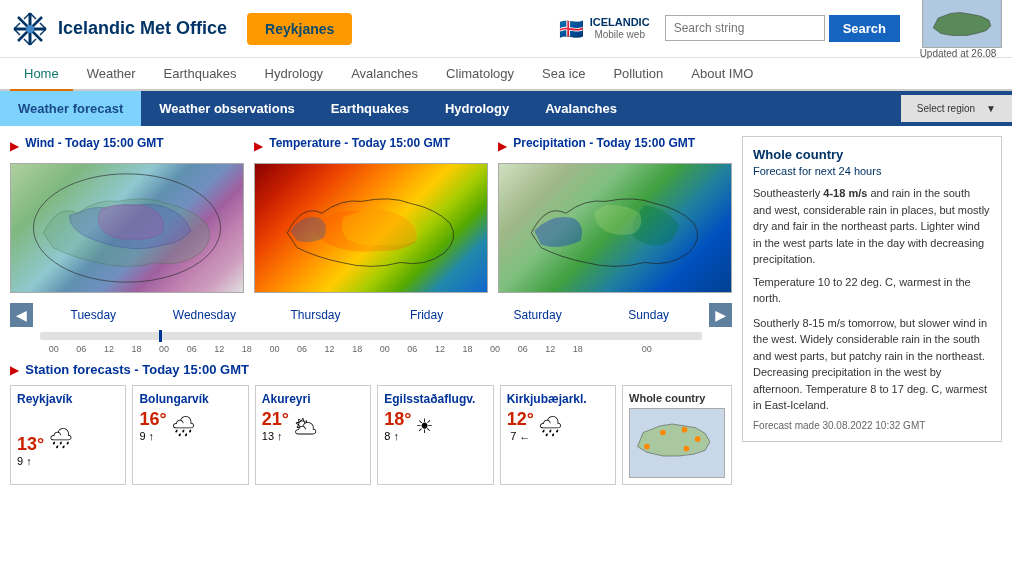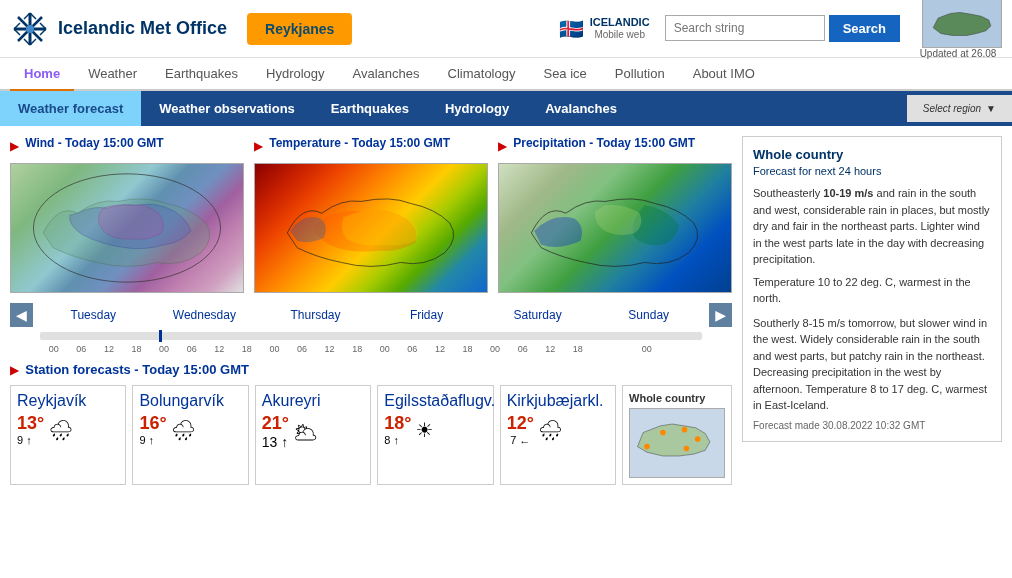--- a/index.html
+++ b/index.html
@@ -17,27 +17,27 @@
     #search-box { display: flex; align-items: flex-start; gap: 4px; margin-left: 15px; }
     #search-input { border: 1px solid #aaa; padding: 5px 8px; width: 160px; font-size: 12px; color: #999; }
     #search-btn { background: #1565c0; color: #fff; border: none; padding: 6px 14px; font-size: 13px; font-weight: bold; cursor: pointer; }
     #map-thumb { width: 80px; height: 50px; margin-left: 12px; background: #b0c4de; border: 1px solid #aaa; position: relative; overflow: hidden; }
     #map-thumb svg { width: 100%; height: 100%; }
     #updated-text { font-size: 10px; color: #555; text-align: center; margin-left: 4px; }
 
     
     #navbar { background: #fff; border-bottom: 2px solid #ccc; display: flex; align-items: center; padding: 0 10px; }
     .nav-item { padding: 8px 14px; font-size: 13px; color: #555; cursor: pointer; border-bottom: 2px solid transparent; margin-bottom: -2px; }
-    .nav-item.active { color: #8b5cf6; border-bottom: 2px solid #e07000; font-weight: bold; }
+    .nav-item.active { color: #0f766e; border-bottom: 2px solid #e07000; }
 
     
     #subnav { background: #1a4a8a; display: flex; align-items: center; }
     .subnav-item { padding: 10px 18px; font-size: 13px; color: #fff; cursor: pointer; font-weight: bold; }
     .subnav-item.active { background: #7dd3fc; color: #1a4a8a; }
-    #select-region-btn { margin-left: auto; background: #e0e0e0; color: #333; padding: 8px 16px; font-size: 12px; cursor: pointer; display: flex; align-items: center; gap: 5px; border: none; font-style: italic; }
+    #select-region-btn { margin-left: auto; background: #e0e0e0; color: #333; padding: 8px 16px; font-size: 12px; cursor: pointer; display: flex; align-items: center; gap: 11px; border: none; }
     #select-region-btn span { font-size: 10px; }
 
     
     #main { display: flex; padding: 10px; gap: 10px; }
     #left-col { flex: 1; min-width: 0; }
     #right-col { width: 260px; flex-shrink: 0; }
 
     
     .section-header { display: flex; align-items: center; gap: 6px; margin-bottom: 8px; }
     .section-header .triangle { color: #c00; font-size: 12px; }
@@ -60,21 +60,21 @@
     #timeline-bar { background: #e0e0e0; height: 8px; margin: 3px 0; position: relative; border-radius: 2px; }
     #timeline-marker { position: absolute; left: 18%; top: -2px; width: 3px; height: 12px; background: #003399; }
     #hour-ticks { display: flex; padding: 0 30px; }
     .hour-tick-group { flex: 1; display: flex; justify-content: space-around; }
     .hour-tick { font-size: 9px; color: #666; }
 
     
     #station-header { display: flex; align-items: center; gap: 6px; margin: 8px 0; }
     #stations-row { display: flex; gap: 6px; flex-wrap: nowrap; }
     .station-card { border: 1px solid #ccc; padding: 6px; min-width: 100px; flex: 1; }
-    .station-name { font-size: 16px; font-weight: normal; color: #003399; margin-bottom: 3px; }
+    .station-name { font-size: 12px; font-weight: bold; color: #003399; margin-bottom: 3px; }
     .station-temp { font-size: 18px; font-weight: bold; color: #cc2200; }
     .weather-icon { font-size: 20px; }
     .whole-country-card { border: 1px solid #ccc; padding: 6px; width: 110px; flex-shrink: 0; }
     .whole-country-label { font-size: 11px; font-weight: bold; color: #333; margin-bottom: 4px; }
     .wc-map { width: 100%; height: 70px; background: #c8d8e8; border: 1px solid #aaa; position: relative; }
 
     
     .right-box { border: 1px solid #ccc; margin-bottom: 10px; padding: 10px; }
     .right-box-title { font-size: 13px; font-weight: bold; color: #003366; margin-bottom: 3px; }
     .right-box-subtitle { font-size: 11px; color: #003366; margin-bottom: 8px; }
@@ -283,21 +283,21 @@
     <div id="station-header">
       <span class="triangle" style="color:#c00;">▶</span>
       <span style="font-size:13px; color:#003399; font-weight:bold;">Station forecasts - Today 15:00 GMT</span>
     </div>
 
     <div id="stations-row">
 
       <div class="station-card">
         <div class="station-name">Reykjavík</div>
         <div style="display:flex; align-items:center; gap:4px;">
-          <div style="display:flex; flex-direction:column;">
+          <div style="display:flex; flex-direction:column;margin-top:25px;">
             <span class="station-temp">13°</span>
             <span style="font-size:11px;">9 ↑</span>
           </div>
           <span class="weather-icon">🌧</span>
         </div>
       </div>
 
       <div class="station-card">
         <div class="station-name">Bolungarvík</div>
         <div style="display:flex; align-items:center; gap:4px;">
@@ -307,21 +307,21 @@
           </div>
           <span class="weather-icon">🌧</span>
         </div>
       </div>
 
       <div class="station-card">
         <div class="station-name">Akureyri</div>
         <div style="display:flex; align-items:center; gap:4px;">
           <div style="display:flex; flex-direction:column;">
             <span class="station-temp">21°</span>
-            <span style="font-size:14px;">13 ↑</span>
+            <span style="font-size:11px;">13 ↑</span>
           </div>
           <span class="weather-icon">🌥</span>
         </div>
       </div>
 
       <div class="station-card">
         <div class="station-name">Egilsstaðaflugv.</div>
         <div style="display:flex; align-items:center; gap:4px;">
           <div style="display:flex; flex-direction:column;">
             <span class="station-temp">18°</span>
@@ -358,21 +358,21 @@
         </div>
       </div>
     </div>
   </div>
 
   <div id="right-col">
     <div class="right-box">
       <div class="right-box-title">Whole country</div>
       <div class="right-box-subtitle">Forecast for next 24 hours</div>
       <div class="right-box-text">
-        Southeasterly <strong>10-19 m/s</strong> and rain in the south and west, considerable rain in places, but mostly dry and fair in the northeast parts. Lighter wind in the west parts late in the day with decreasing precipitation.
+        Southeasterly <strong>4-18 m/s</strong> and rain in the south and west, considerable rain in places, but mostly dry and fair in the northeast parts. Lighter wind in the west parts late in the day with decreasing precipitation.
       </div>
       <div class="right-box-text" style="margin-top:6px;">Temperature 10 to 22 deg. C, warmest in the north.</div>
       <div class="right-box-text" style="margin-top:8px;">Southerly 8-15 m/s tomorrow, but slower wind in the west. Widely considerable rain in the south and west parts, but patchy rain in the northeast. Decreasing precipitation in the west by afternoon. Temperature 8 to 17 deg. C, warmest in East-Iceland.</div>
       <div class="forecast-time">Forecast made 30.08.2022 10:32 GMT</div>
     </div>
 
   </div>
 </div>
 
 </body></html>

